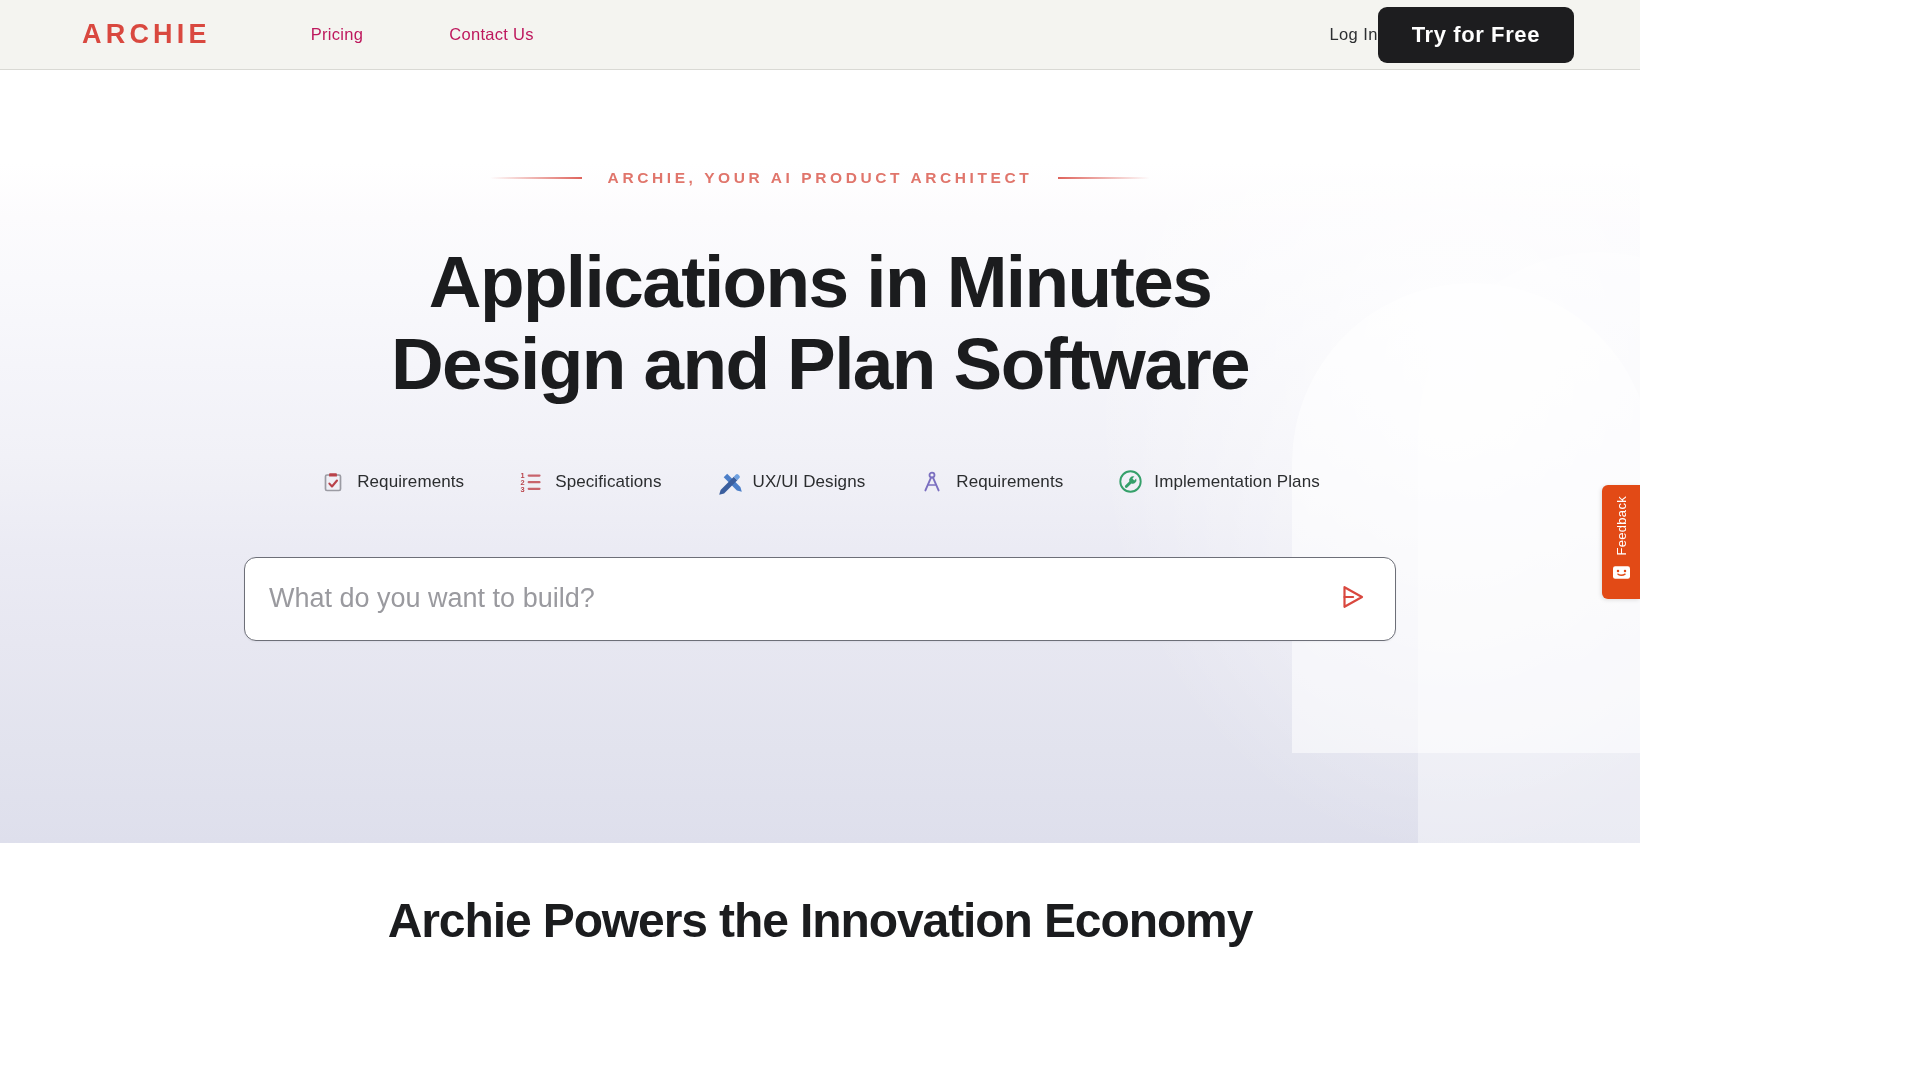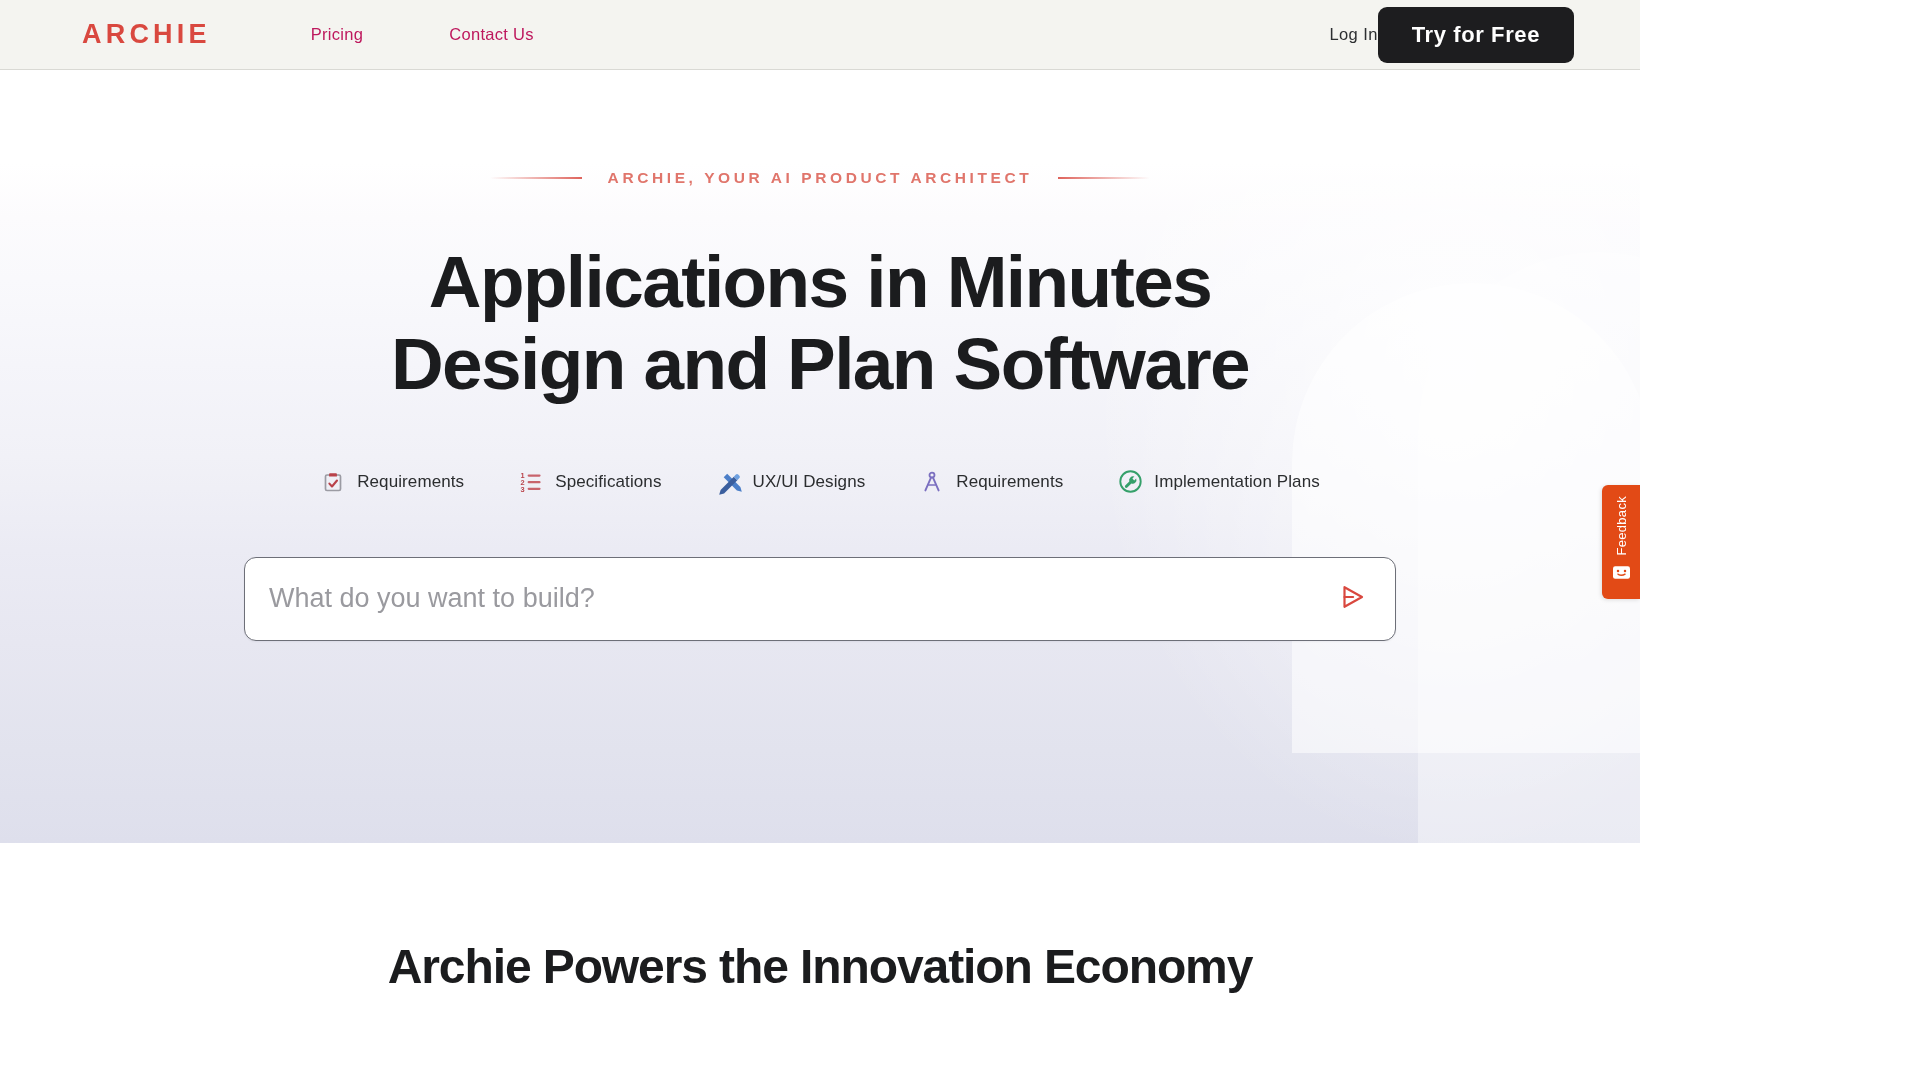--- a/index.html
+++ b/index.html
@@ -250,21 +250,21 @@
     display: flex;
     align-items: center;
     justify-content: center;
     padding: 0;
   }
 
   
   .section-two {
     background: #ffffff;
     text-align: center;
-    padding-top: 96px;
+    padding-top: 50px;
   }
   .section-title {
     font-size: 48px;
     font-weight: 700;
     letter-spacing: -1.1px;
     color: #1b1c1e;
     line-height: 1.15;
   }
   .section-sub {
     margin-top: 52px;

